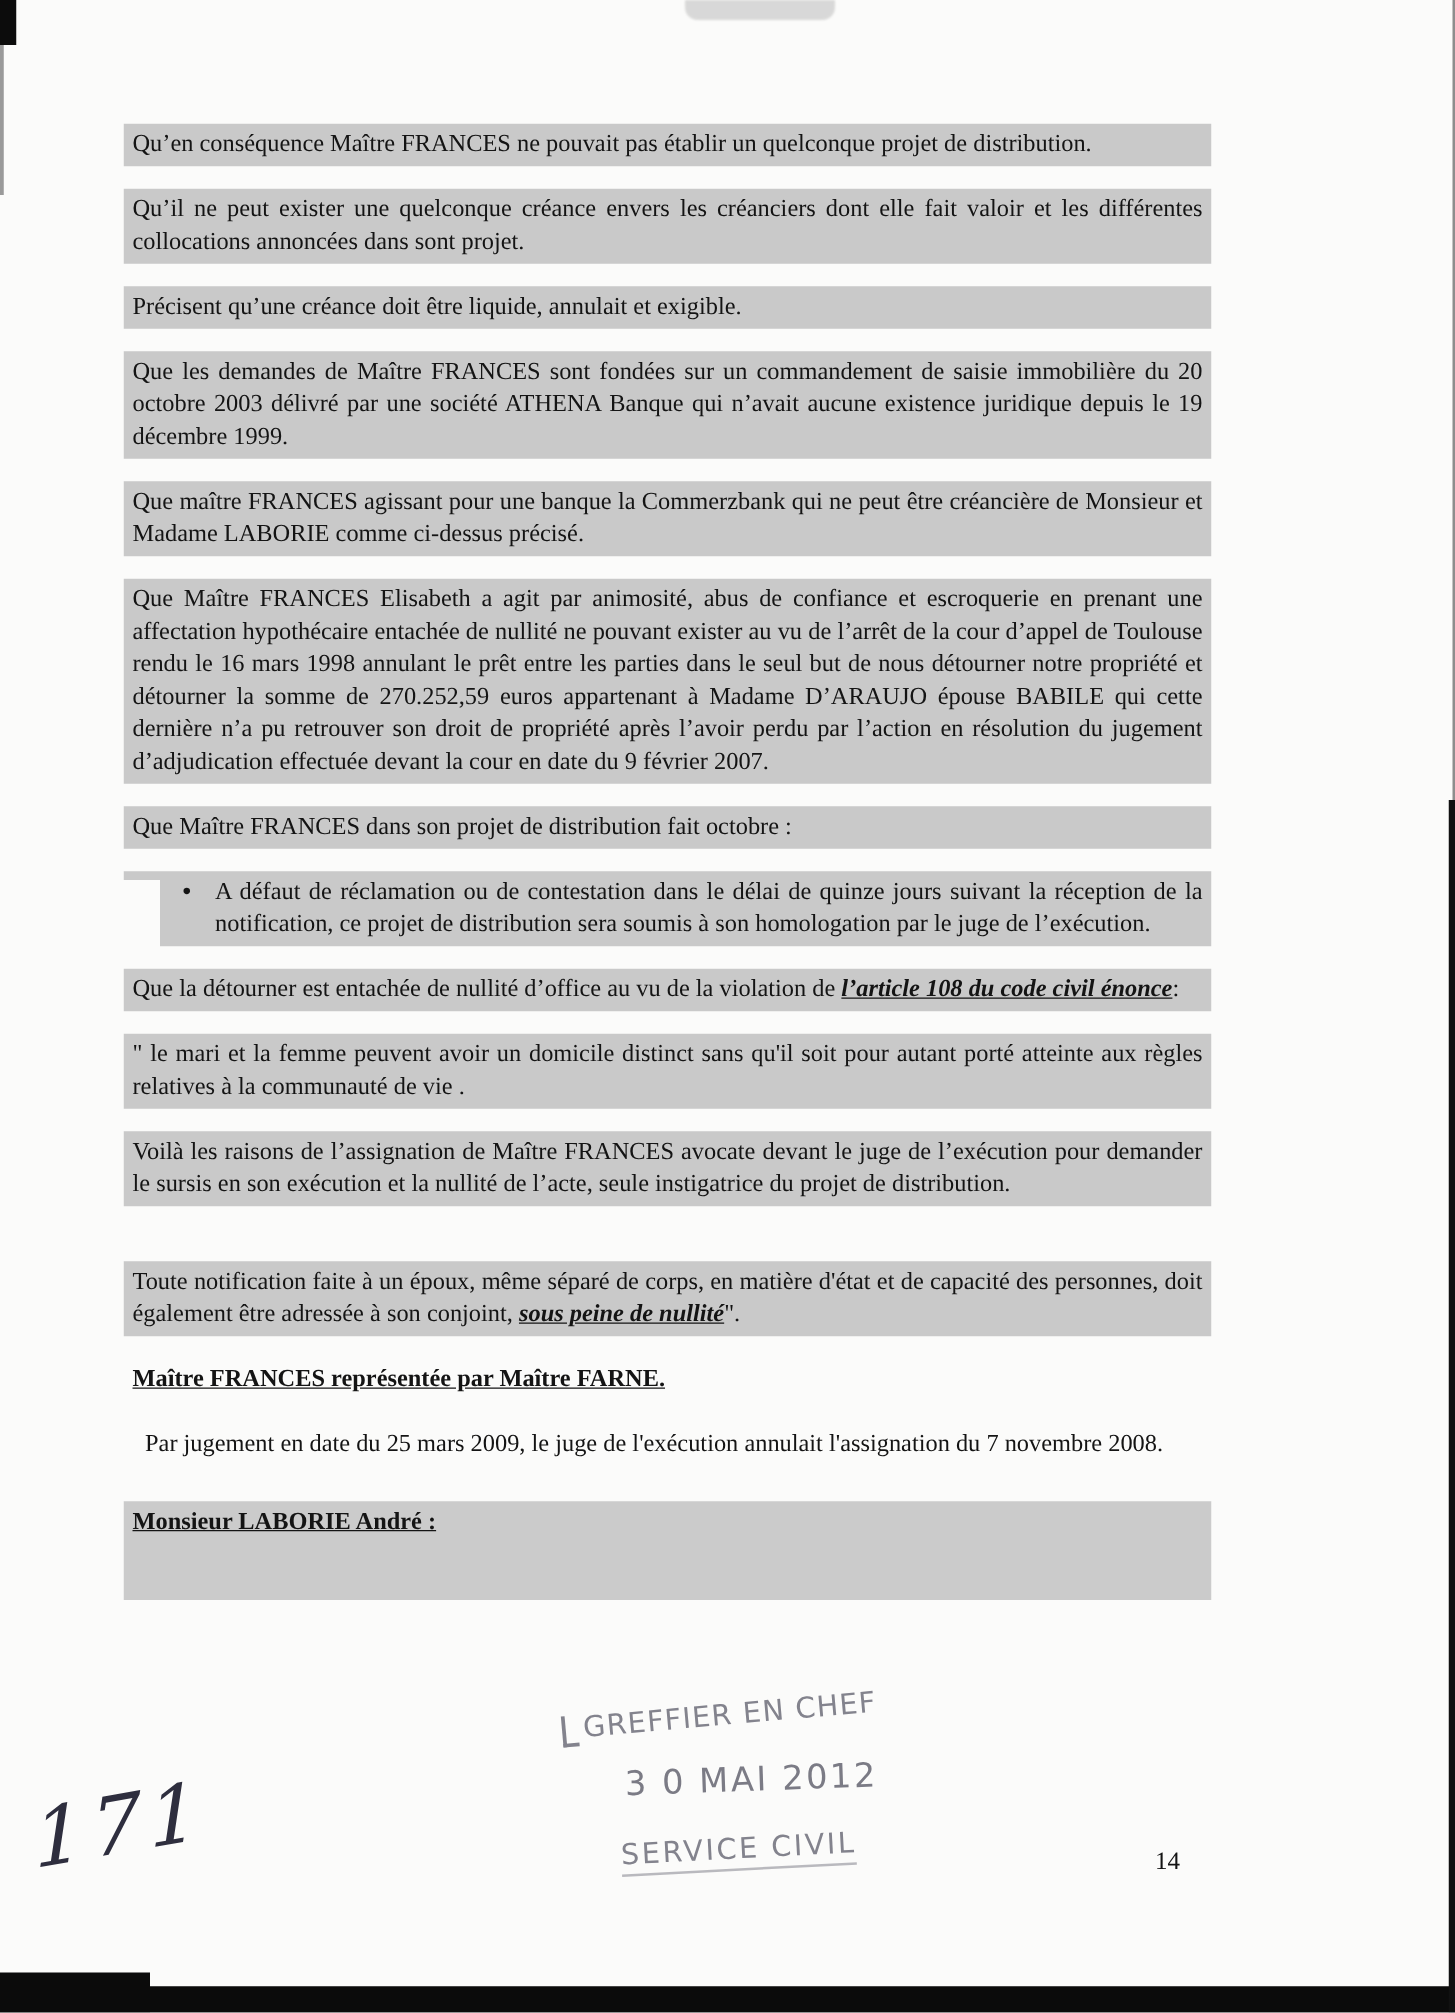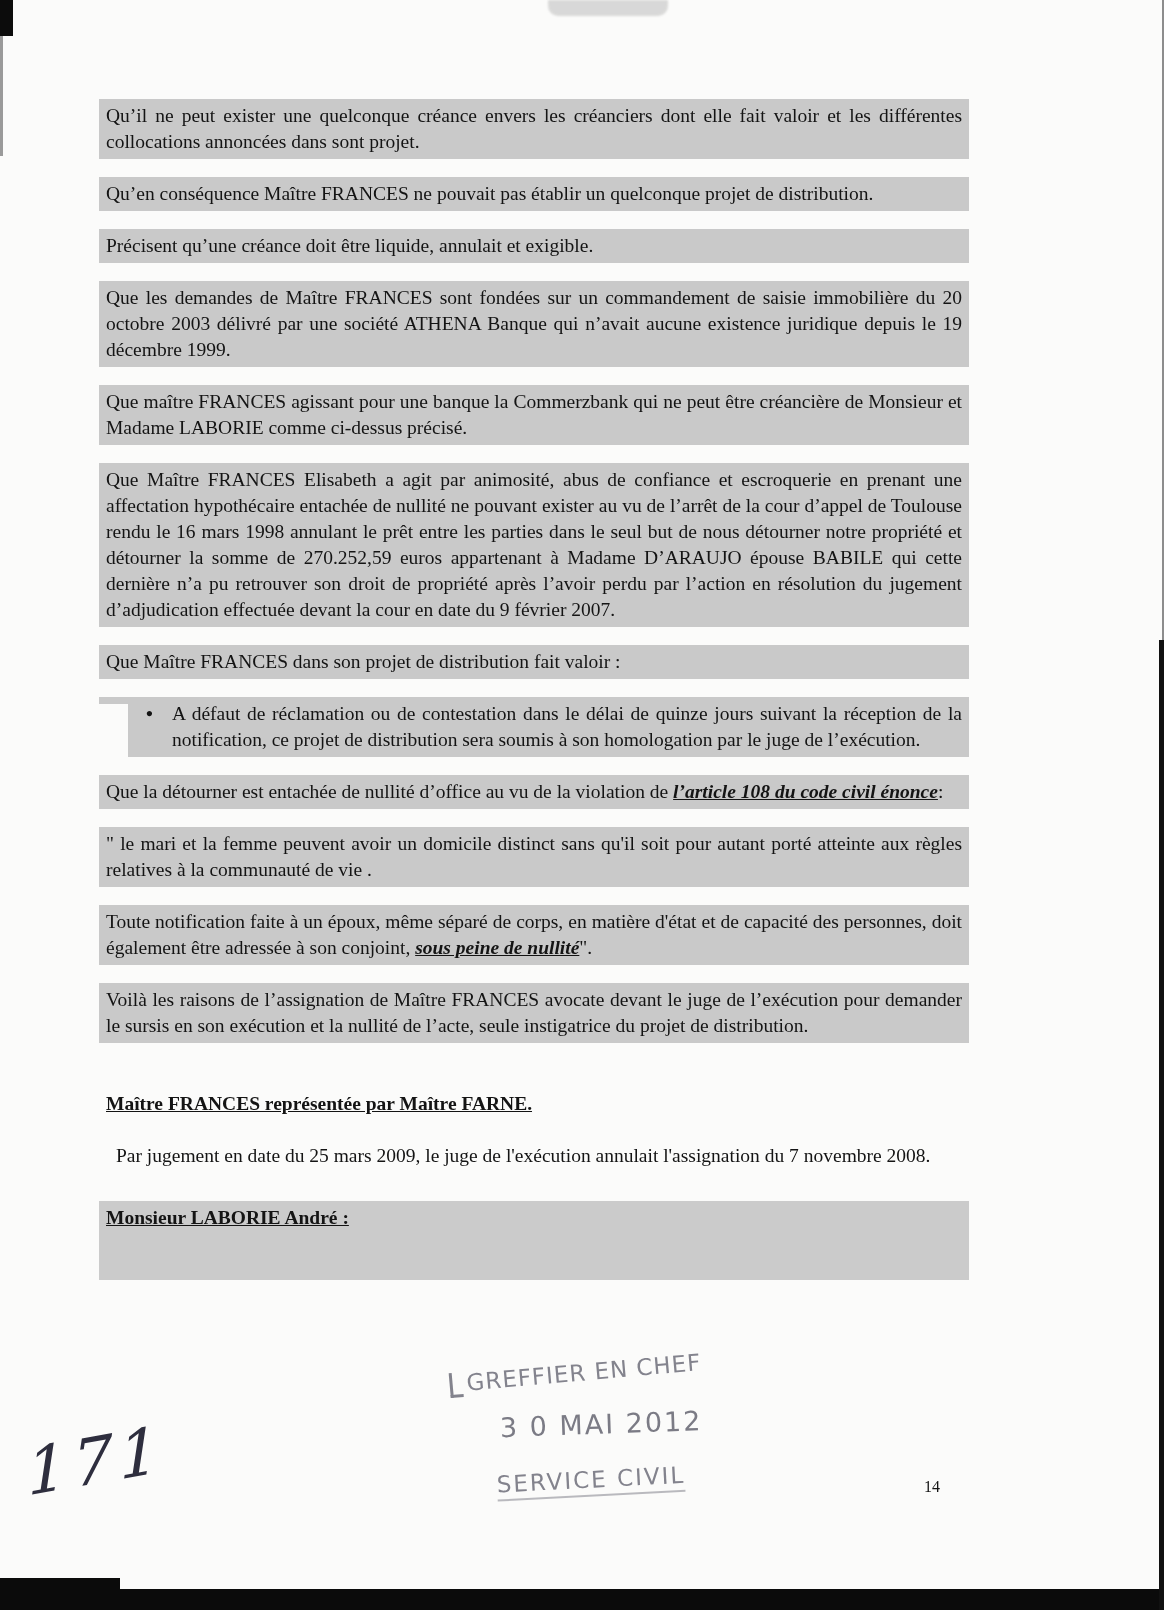--- a/index.html
+++ b/index.html
@@ -69,67 +69,67 @@
     font-family:"DejaVu Serif", serif;
     font-style:italic;
     font-size:64px;
     color:#2e2e3e;
     transform:rotate(-10deg) skewX(-8deg);
     letter-spacing:6px;
   }
 
   .page-number {
     position:absolute; left:924px; top:1478px;
-    font-size:16px;
+    font-size:20px;
   }
 </style>
 </head>
 <body>
 
 <div class="page">
 
   <div class="edge-topleft"></div>
   <div class="edge-left-line"></div>
   <div class="edge-bottom"></div>
   <div class="edge-bottom-left"></div>
   <div class="edge-right"></div>
   <div class="edge-right-thin"></div>
   <div class="smudge-top"></div>
 
   <div class="content">
 
+    <p class="para hl">Qu’en conséquence Maître FRANCES ne pouvait pas établir un quelconque projet de distribution.</p>
+
     <p class="para hl">Qu’il ne peut exister une quelconque créance envers les créanciers dont elle fait valoir et les différentes collocations annoncées dans sont projet.</p>
-
-    <p class="para hl">Qu’en conséquence Maître FRANCES ne pouvait pas établir un quelconque projet de distribution.</p>
 
     <p class="para hl">Précisent qu’une créance doit être liquide, annulait et exigible.</p>
 
     <p class="para hl">Que les demandes de Maître FRANCES sont fondées sur un commandement de saisie immobilière du 20 octobre 2003 délivré par une société ATHENA Banque qui n’avait aucune existence juridique depuis le 19 décembre 1999.</p>
 
     <p class="para hl">Que maître FRANCES agissant pour une banque la Commerzbank qui ne peut être créancière de Monsieur et Madame LABORIE comme ci-dessus précisé.</p>
 
     <p class="para hl">Que Maître FRANCES Elisabeth a agit par animosité, abus de confiance et escroquerie en prenant une affectation hypothécaire entachée de nullité ne pouvant exister au vu de l’arrêt de la cour d’appel de Toulouse rendu le 16 mars 1998 annulant le prêt entre les parties dans le seul but de nous détourner notre propriété et détourner la somme de 270.252,59 euros appartenant à Madame D’ARAUJO épouse BABILE qui cette dernière n’a pu retrouver son droit de propriété après l’avoir perdu par l’action en résolution du jugement d’adjudication effectuée devant la cour en date du 9 février 2007.</p>
 
-    <p class="para hl">Que Maître FRANCES dans son projet de distribution fait valoir :</p>
+    <p class="para hl">Que Maître FRANCES dans son projet de distribution fait octobre :</p>
 
     <div class="para hl bullet-wrap">
       <div class="bullet-notch"></div>
       <div class="bullet-row">
         <span class="bullet-glyph">•</span>
         <span class="bullet-text">A défaut de réclamation ou de contestation dans le délai de quinze jours suivant la réception de la notification, ce projet de distribution sera soumis à son homologation par le juge de l’exécution.</span>
       </div>
     </div>
 
     <p class="para hl"><span>Que la détourner est entachée de nullité d’office au vu de la violation de </span><span class="em-seg">l’article 108 du code civil énonce</span><span>:</span></p>
 
     <p class="para hl">" le mari et la femme peuvent avoir un domicile distinct sans qu'il soit pour autant porté atteinte aux règles relatives à la communauté de vie .</p>
 
+    <p class="para hl gap-after-lg">Voilà les raisons de l’assignation de Maître FRANCES avocate devant le juge de l’exécution pour demander le sursis en son exécution et la nullité de l’acte, seule instigatrice du projet de distribution.</p>
+
     <p class="para hl"><span>Toute notification faite à un époux, même séparé de corps, en matière d'état et de capacité des personnes, doit également être adressée à son conjoint, </span><span class="em-seg">sous peine de nullité</span><span>".</span></p>
-
-    <p class="para hl gap-after-lg">Voilà les raisons de l’assignation de Maître FRANCES avocate devant le juge de l’exécution pour demander le sursis en son exécution et la nullité de l’acte, seule instigatrice du projet de distribution.</p>
 
     <p class="heading sp-top">Maître FRANCES représentée par Maître FARNE.</p>
 
     <p class="para gap-after-md">Par jugement en date du 25 mars 2009, le juge de l'exécution annulait l'assignation du 7 novembre 2008.</p>
 
     <p class="heading h2-strip">Monsieur LABORIE André :</p>
 
   </div>
 
   <div class="stamp">

